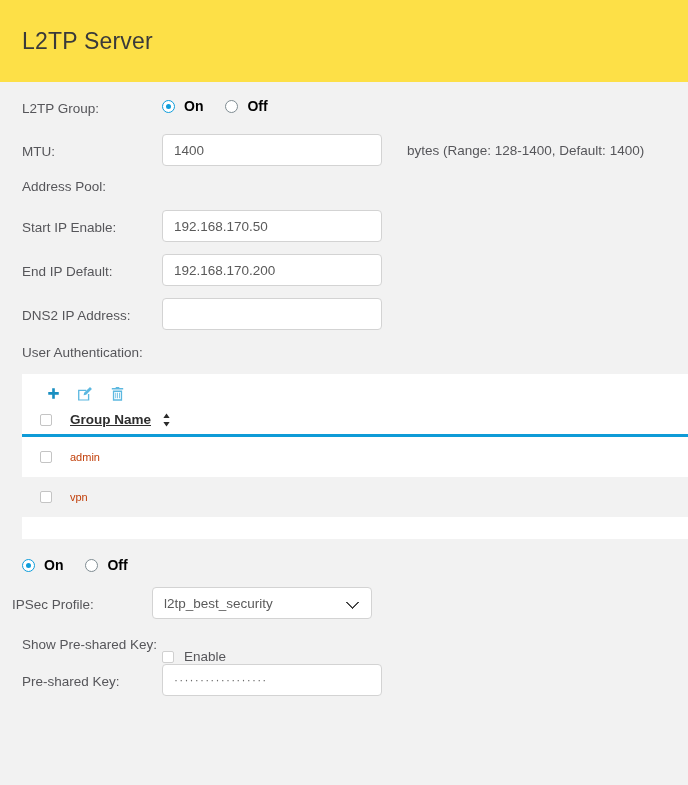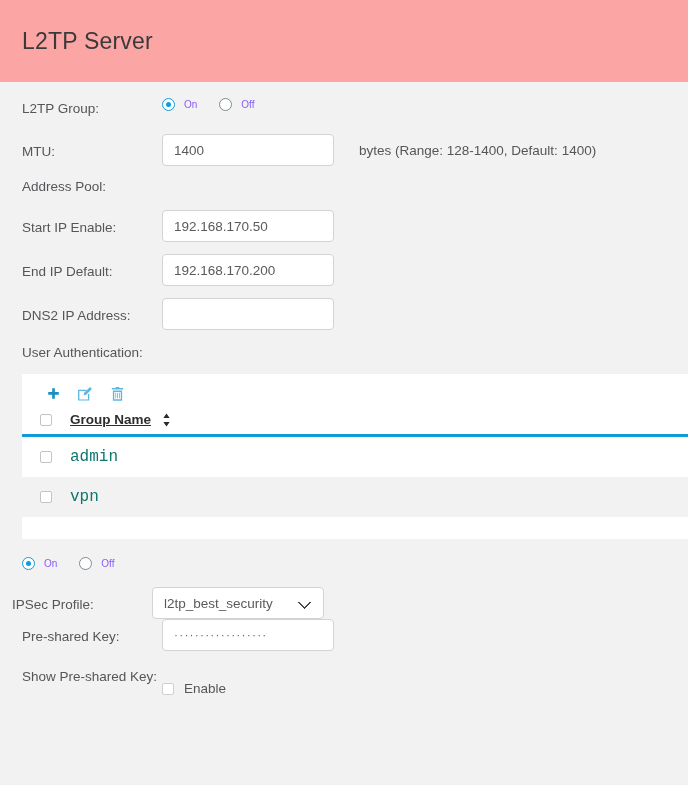--- a/index.html
+++ b/index.html
@@ -8,21 +8,21 @@
     width: 688px;
     height: 785px;
     background: #f2f2f2;
     font-family: "Liberation Sans", sans-serif;
     color: #4a4a4a;
     overflow: hidden;
   }
 
   
   .page-header {
-    background: #fca5a5;
+    background: #fde047;
     height: 82px;
     padding: 0 0 0 22px;
     display: flex;
     align-items: center;
   }
   .page-title {
     font-size: 23px;
     font-weight: 400;
     color: #3a3a3a;
     letter-spacing: .2px;
@@ -66,28 +66,29 @@
   .radio.checked::after {
     content: "";
     position: absolute;
     left: 50%; top: 50%;
     width: 5px; height: 5px;
     margin: -2.5px 0 0 -2.5px;
     background: #0d9ddb;
     border-radius: 50%;
   }
   .radio-label {
-    font-size: 10px;
-    color: #8b5cf6;
+    font-size: 14px;
+    color: #000000;
     margin-left: 9px;
+    font-weight: bold;
   }
 
   
   .text-input {
-    width: 172px;
+    width: 220px;
     height: 32px;
     border: 1px solid #d3d3d3;
     border-radius: 4px;
     background: #fff;
     font-family: "Liberation Sans", sans-serif;
     font-size: 13.5px;
     color: #5a5a5a;
     padding: 0 11px;
     outline: none;
   }
@@ -156,24 +157,23 @@
     line-height: 0;
   }
   .table-row {
     display: flex;
     align-items: center;
     height: 40px;
     padding-left: 18px;
   }
   .table-row.alt { background: #f2f2f2; }
   .td-text {
-    font-size: 16px;
-    color: #0f766e;
+    font-size: 11px;
+    color: #c2410c;
     margin-left: 18px;
-    font-family: Liberation Mono, monospace;
   }
 
   .cbox {
     width: 12px; height: 12px;
     border: 1px solid #c4c4c4;
     border-radius: 2px;
     background: #fff;
     flex: 0 0 12px;
   }
 
@@ -306,39 +306,39 @@
           <span class="radio-label">On</span>
         </div>
         <div class="radio-item">
           <span class="radio"></span>
           <span class="radio-label">Off</span>
         </div>
       </div>
     </div>
   </div>
 
-  <div class="form-row" style="margin-bottom:0;padding-left:12px;">
+  <div class="form-row" style="margin-bottom:12px;padding-left:12px;">
     <div class="row-label" style="padding-top:9px;">IPSec Profile:</div>
     <div class="row-control">
       <select class="text-input">
         <option>l2tp_best_security</option>
       </select>
-    </div>
-  </div>
-
-  <div class="form-row" style="margin-bottom:12px;">
-    <div class="row-label" style="padding-top:9px;">Pre-shared Key:</div>
-    <div class="row-control">
-      <input class="text-input pwd-dots" type="text" value="··················" style="">
     </div>
   </div>
 
   <div class="form-row">
     <div class="row-label two-line">Show Pre-shared Key:</div>
     <div class="row-control" style="padding-top:14px;">
       <div class="inline-check">
         <span class="cbox"></span>
         <span class="inline-check-label">Enable</span>
       </div>
     </div>
   </div>
 
+  <div class="form-row" style="margin-bottom:12px;">
+    <div class="row-label" style="padding-top:9px;">Pre-shared Key:</div>
+    <div class="row-control">
+      <input class="text-input pwd-dots" type="text" value="··················" style="">
+    </div>
+  </div>
+
 </div>
 
 </body></html>

